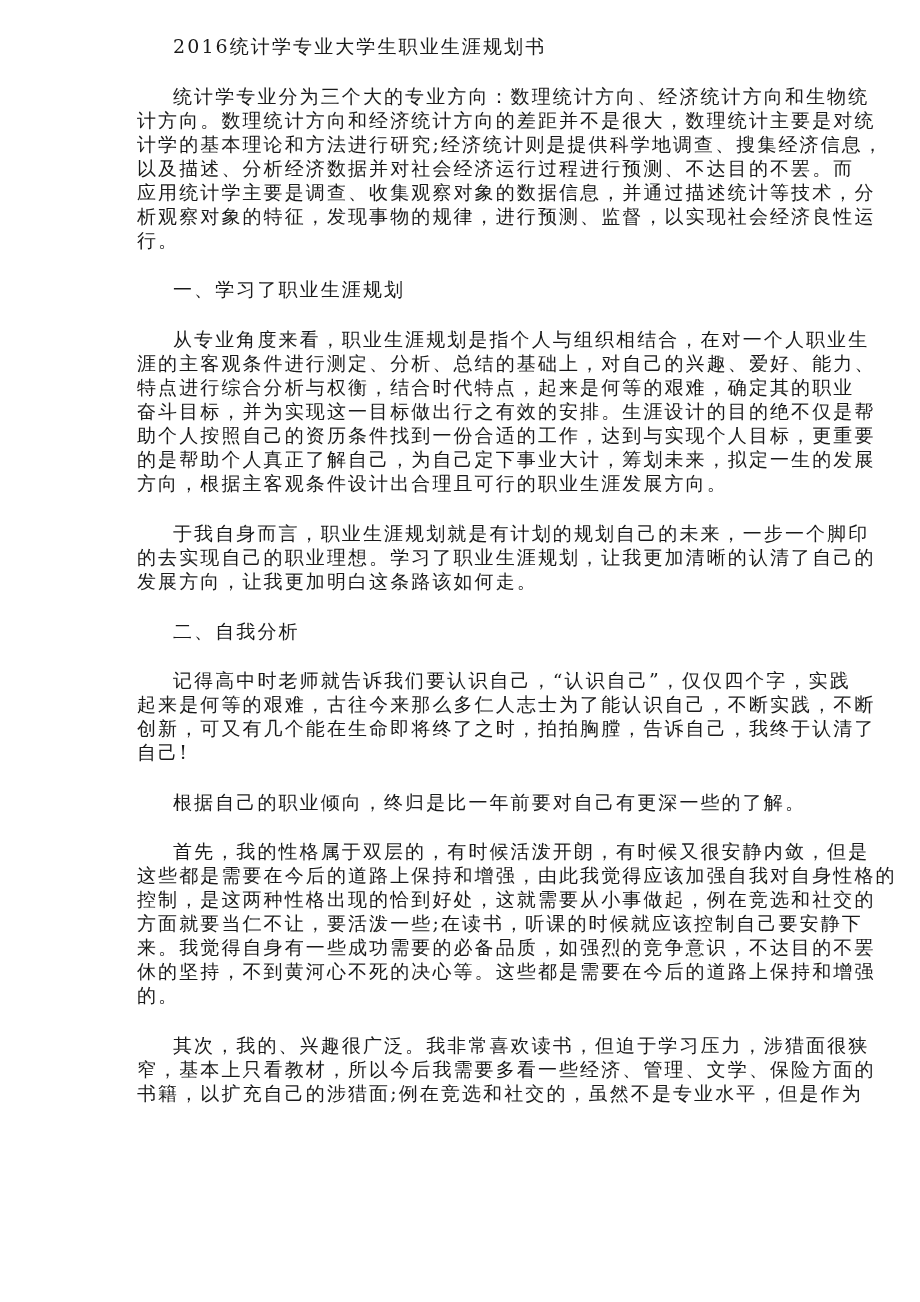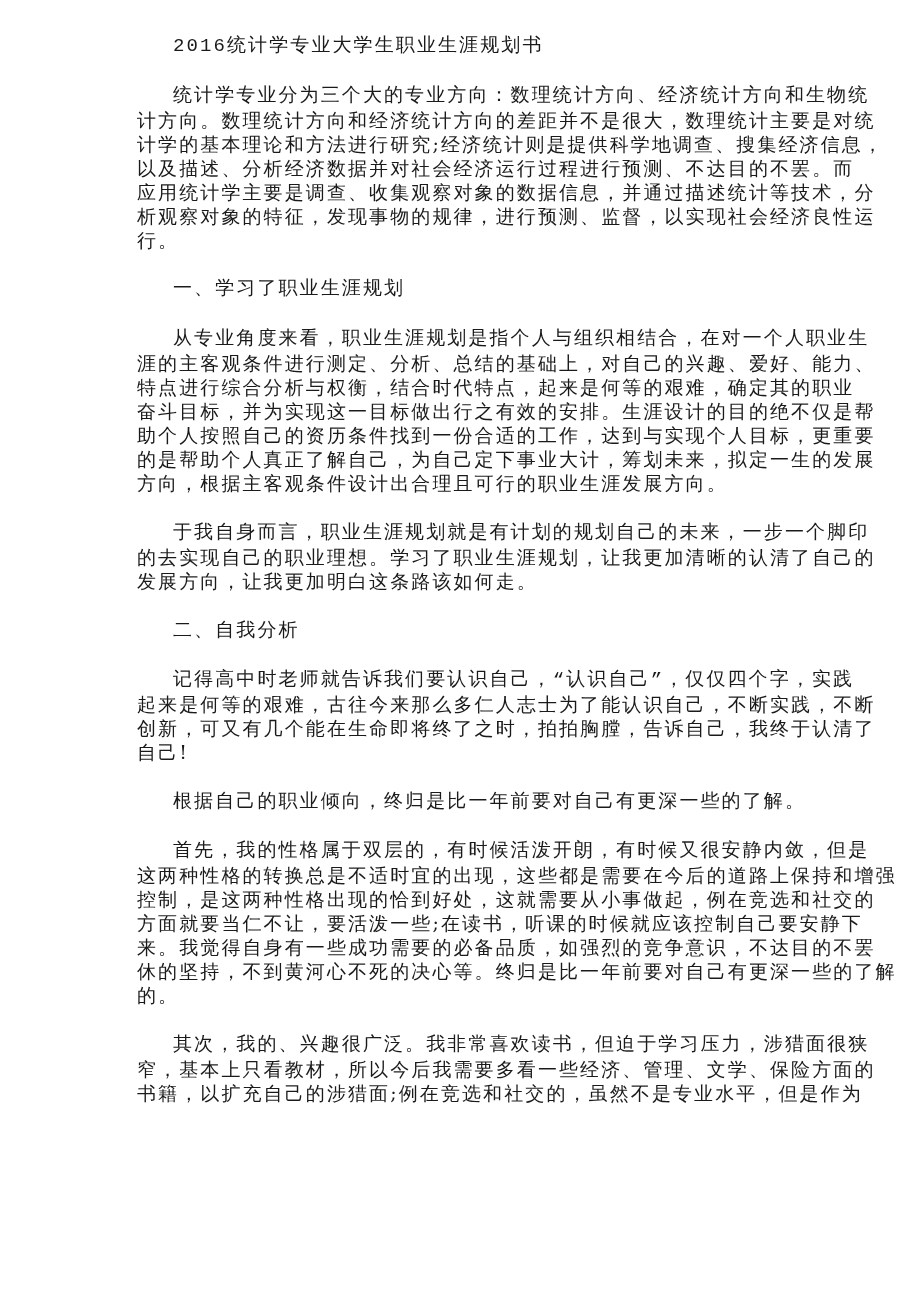--- a/index.html
+++ b/index.html
@@ -23,21 +23,21 @@
   }
   .line {
     position: absolute;
     left: 0;
     white-space: nowrap;
     font-size: 19px;
     line-height: 24px;
     height: 24px;
     letter-spacing: 2.1px;
   }
-  .indent { padding-left: 36px; font-family: Liberation Mono, monospace; }
+  .indent { padding-left: 36px; }
 </style>
 </head>
 <body>
 
 <div class="page">
   <div class="line indent" style="top:34px">2016统计学专业大学生职业生涯规划书</div>
 
   <div>
     <div class="line indent" style="top:84px">统计学专业分为三个大的专业方向：数理统计方向、经济统计方向和生物统</div>
     <div class="line" style="top:108px">计方向。数理统计方向和经济统计方向的差距并不是很大，数理统计主要是对统</div>
@@ -74,25 +74,25 @@
     <div class="line" style="top:716px">创新，可又有几个能在生命即将终了之时，拍拍胸膛，告诉自己，我终于认清了</div>
     <div class="line" style="top:740px">自己!</div>
   </div>
 
   <div>
     <div class="line indent" style="top:790px">根据自己的职业倾向，终归是比一年前要对自己有更深一些的了解。</div>
   </div>
 
   <div>
     <div class="line indent" style="top:839px">首先，我的性格属于双层的，有时候活泼开朗，有时候又很安静内敛，但是</div>
-    <div class="line" style="top:863px">这两种性格的转换总是不适时宜的出现，这些都是需要在今后的道路上保持和增强</div>
+    <div class="line" style="top:863px">这些都是需要在今后的道路上保持和增强，由此我觉得应该加强自我对自身性格的</div>
     <div class="line" style="top:887px">控制，是这两种性格出现的恰到好处，这就需要从小事做起，例在竞选和社交的</div>
     <div class="line" style="top:911px">方面就要当仁不让，要活泼一些;在读书，听课的时候就应该控制自己要安静下</div>
     <div class="line" style="top:935px">来。我觉得自身有一些成功需要的必备品质，如强烈的竞争意识，不达目的不罢</div>
-    <div class="line" style="top:959px">休的坚持，不到黄河心不死的决心等。终归是比一年前要对自己有更深一些的了解</div>
+    <div class="line" style="top:959px">休的坚持，不到黄河心不死的决心等。这些都是需要在今后的道路上保持和增强</div>
     <div class="line" style="top:983px">的。</div>
   </div>
 
   <div>
     <div class="line indent" style="top:1033px">其次，我的、兴趣很广泛。我非常喜欢读书，但迫于学习压力，涉猎面很狭</div>
     <div class="line" style="top:1057px">窄，基本上只看教材，所以今后我需要多看一些经济、管理、文学、保险方面的</div>
     <div class="line" style="top:1081px">书籍，以扩充自己的涉猎面;例在竞选和社交的，虽然不是专业水平，但是作为</div>
   </div>
 </div>
 

